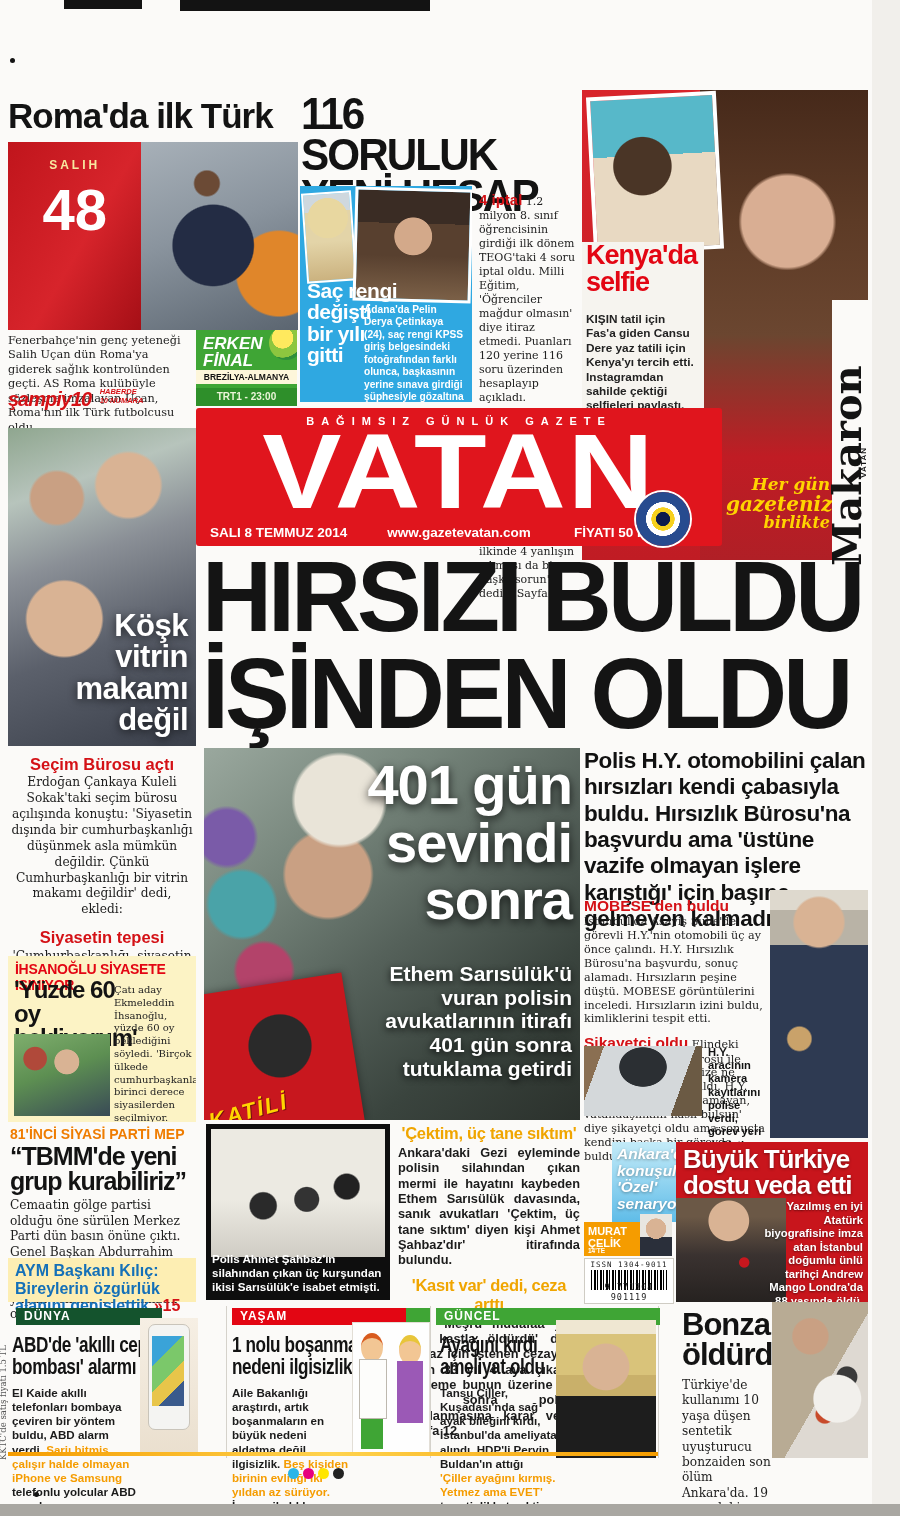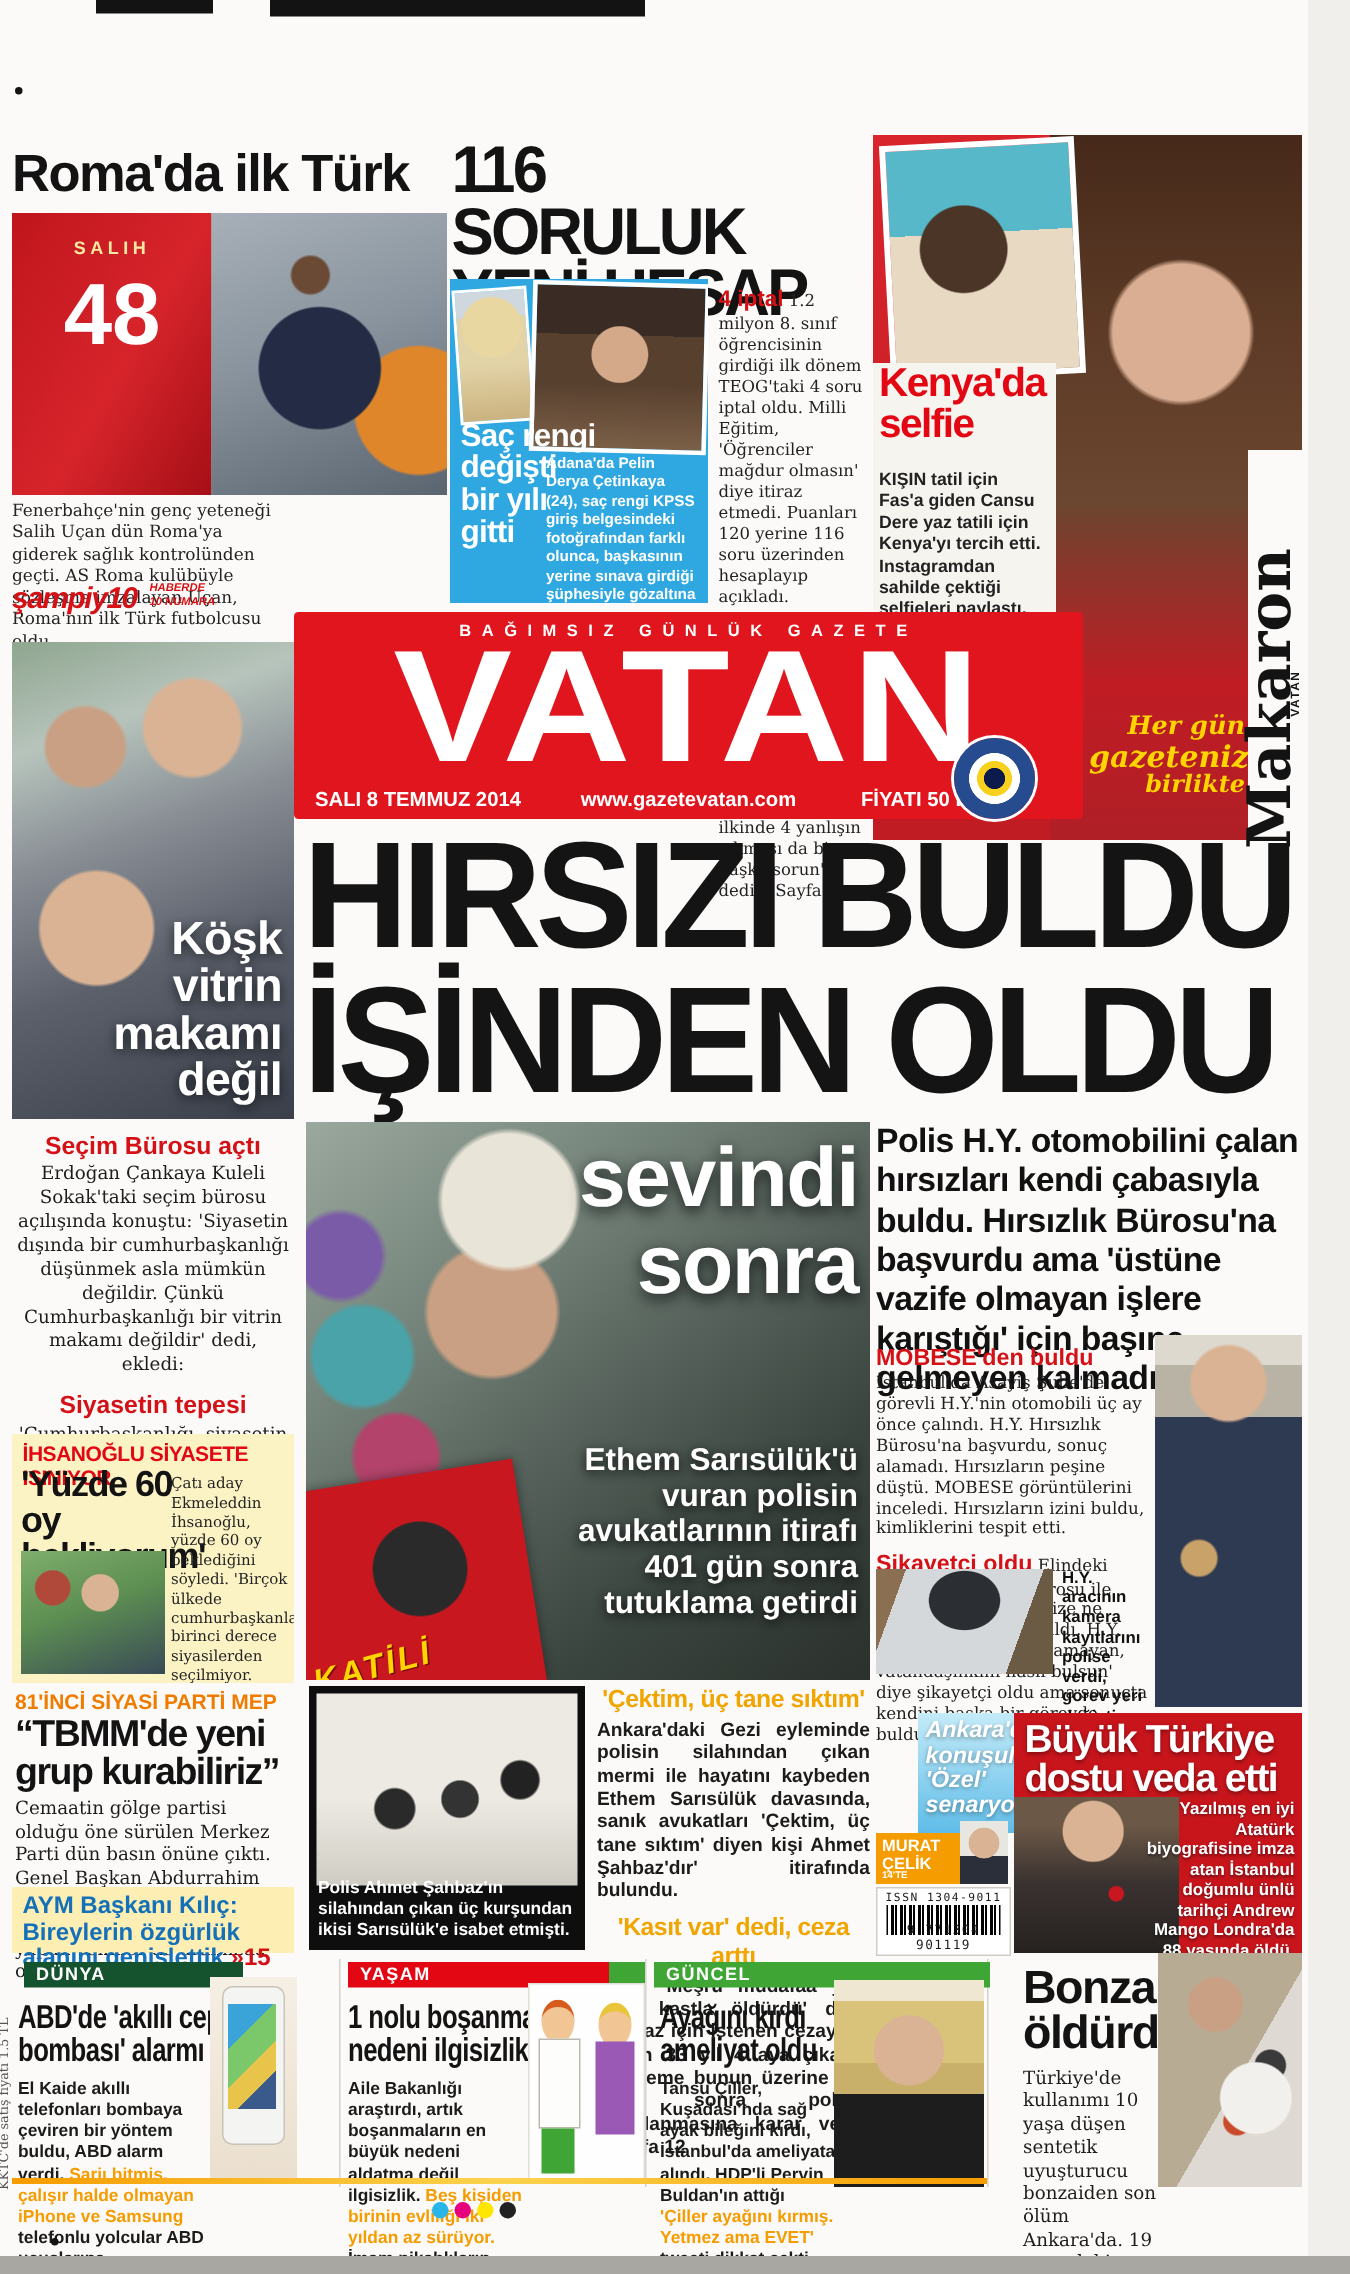--- a/index.html
+++ b/index.html
@@ -256,20 +256,29 @@
     <div class="roma-right"></div>
   </div>
   <div class="abs roma-caption serif">Fenerbahçe'nin genç yeteneği Salih Uçan dün Roma'ya giderek sağlık kontrolünden geçti. AS Roma kulübüyle sözleşme imzalayan Uçan, Roma'nın ilk Türk futbolcusu oldu.</div>
   <div class="abs sampiy">
     <span class="s1">şampiy10</span>
     <span class="s2">
       <span>HABERDE</span><br>
       <span>10 NUMARA</span>
     </span>
   </div>
+  <div class="abs erken">
+    <div class="e1">
+      <span>ERKEN</span><br>
+      <span>FİNAL</span>
+    </div>
+    <div class="ball"></div>
+    <div class="match">BREZİLYA-ALMANYA</div>
+    <div class="chan">TRT1 - 23:00</div>
+  </div>
 
   <div class="abs hesap-h">
     <div>116 SORULUK</div>
     <div>YENİ HESAP</div>
   </div>
   <div class="abs sacbox">
     <div class="sac-ph1 ph"></div>
     <div class="sac-ph2 ph"></div>
     <div class="sac-title">Saç rengi değişti bir yılı gitti</div>
     <div class="sac-cap">Adana'da Pelin Derya Çetinkaya (24), saç rengi KPSS giriş belgesindeki fotoğrafından farklı olunca, başkasının yerine sınava girdiği şüphesiyle gözaltına alındı. Dava açacak. »6</div>
@@ -339,20 +348,21 @@
     <div>HIRSIZI BULDU</div>
     <div>İŞİNDEN OLDU</div>
   </div>
 
   <div class="abs centerphoto centerphoto ph centerphoto" style="left:204px;top:748px;width:376px;height:372px;">
     <div class="centerphoto-inner abs centerphoto" style="left:0;top:0;width:100%;height:100%;"></div>
   </div>
   <div class="abs centerphoto" style="left:204px;top:748px;width:376px;height:372px;overflow:hidden;">
     <div style="position:absolute;inset:0;" class="centerphoto-bg"></div>
     <div class="c-title">
+      <div>401 gün</div>
       <div>sevindi</div>
       <div>sonra</div>
     </div>
     <div class="c-sub">Ethem Sarısülük'ü vuran polisin avukatlarının itirafı 401 gün sonra tutuklama getirdi</div>
     <div class="poster">
       <div class="kt">KATİLİ</div>
     </div>
   </div>
 
   <div class="abs clash">

